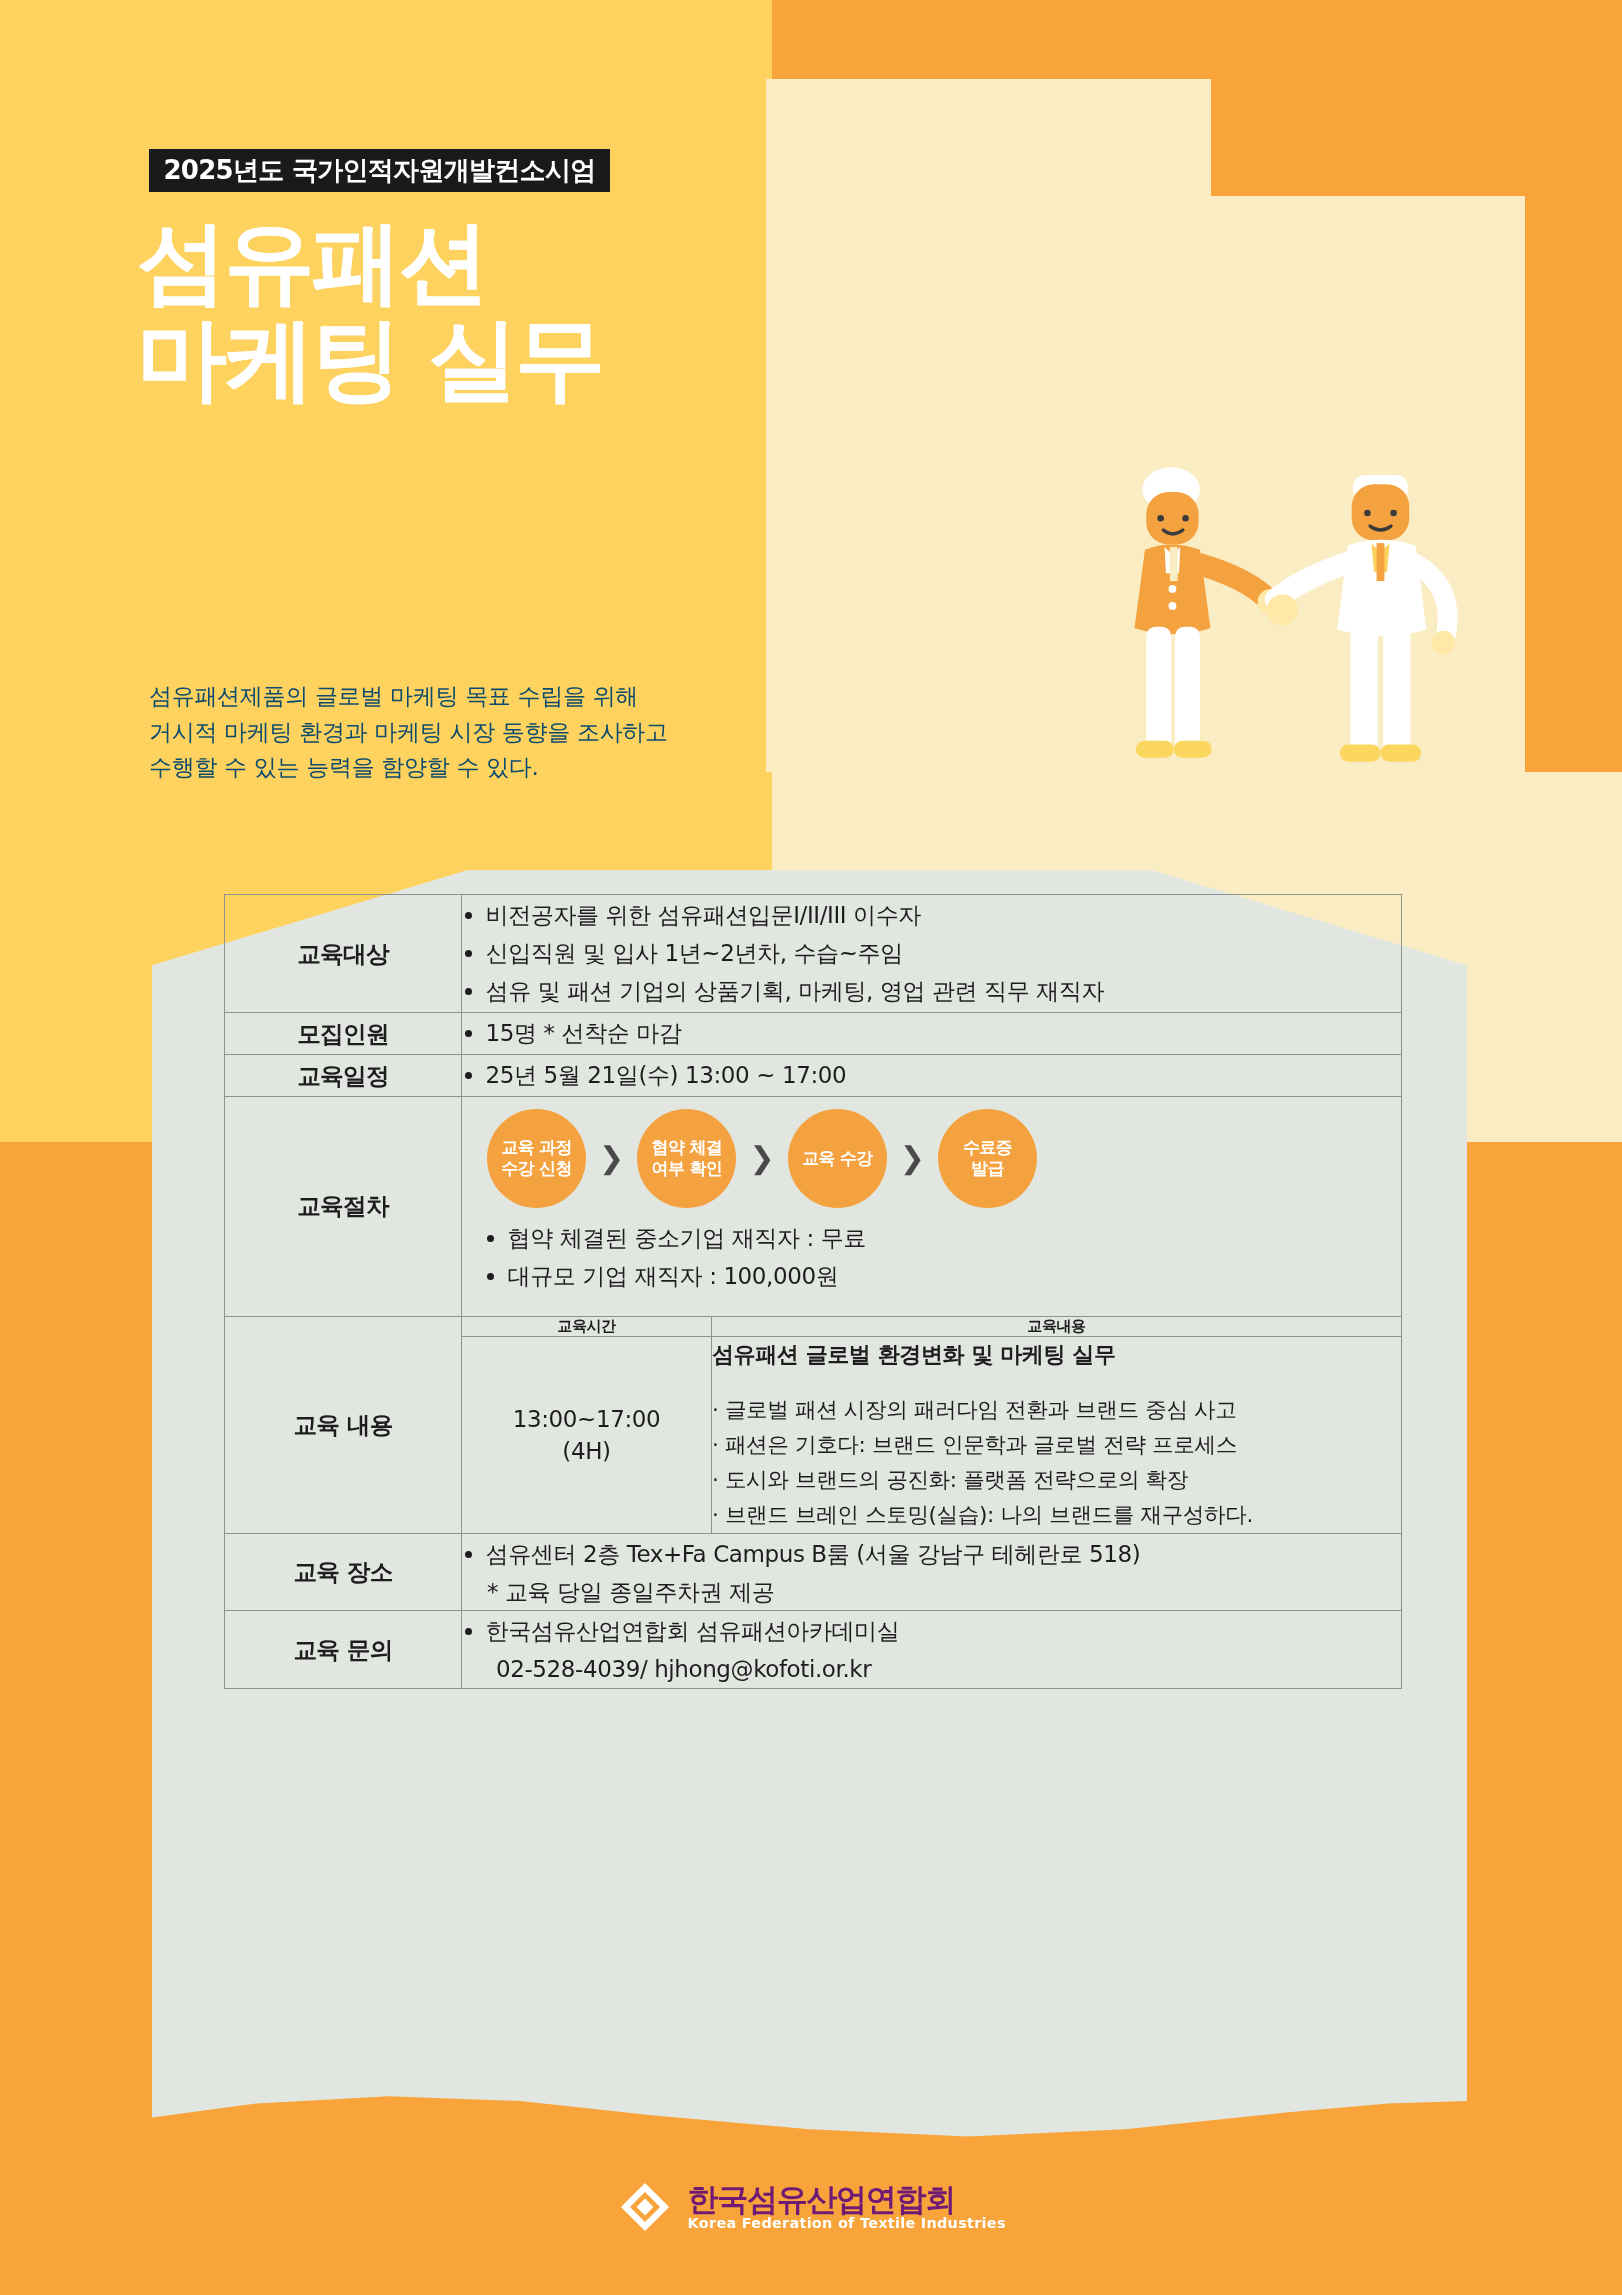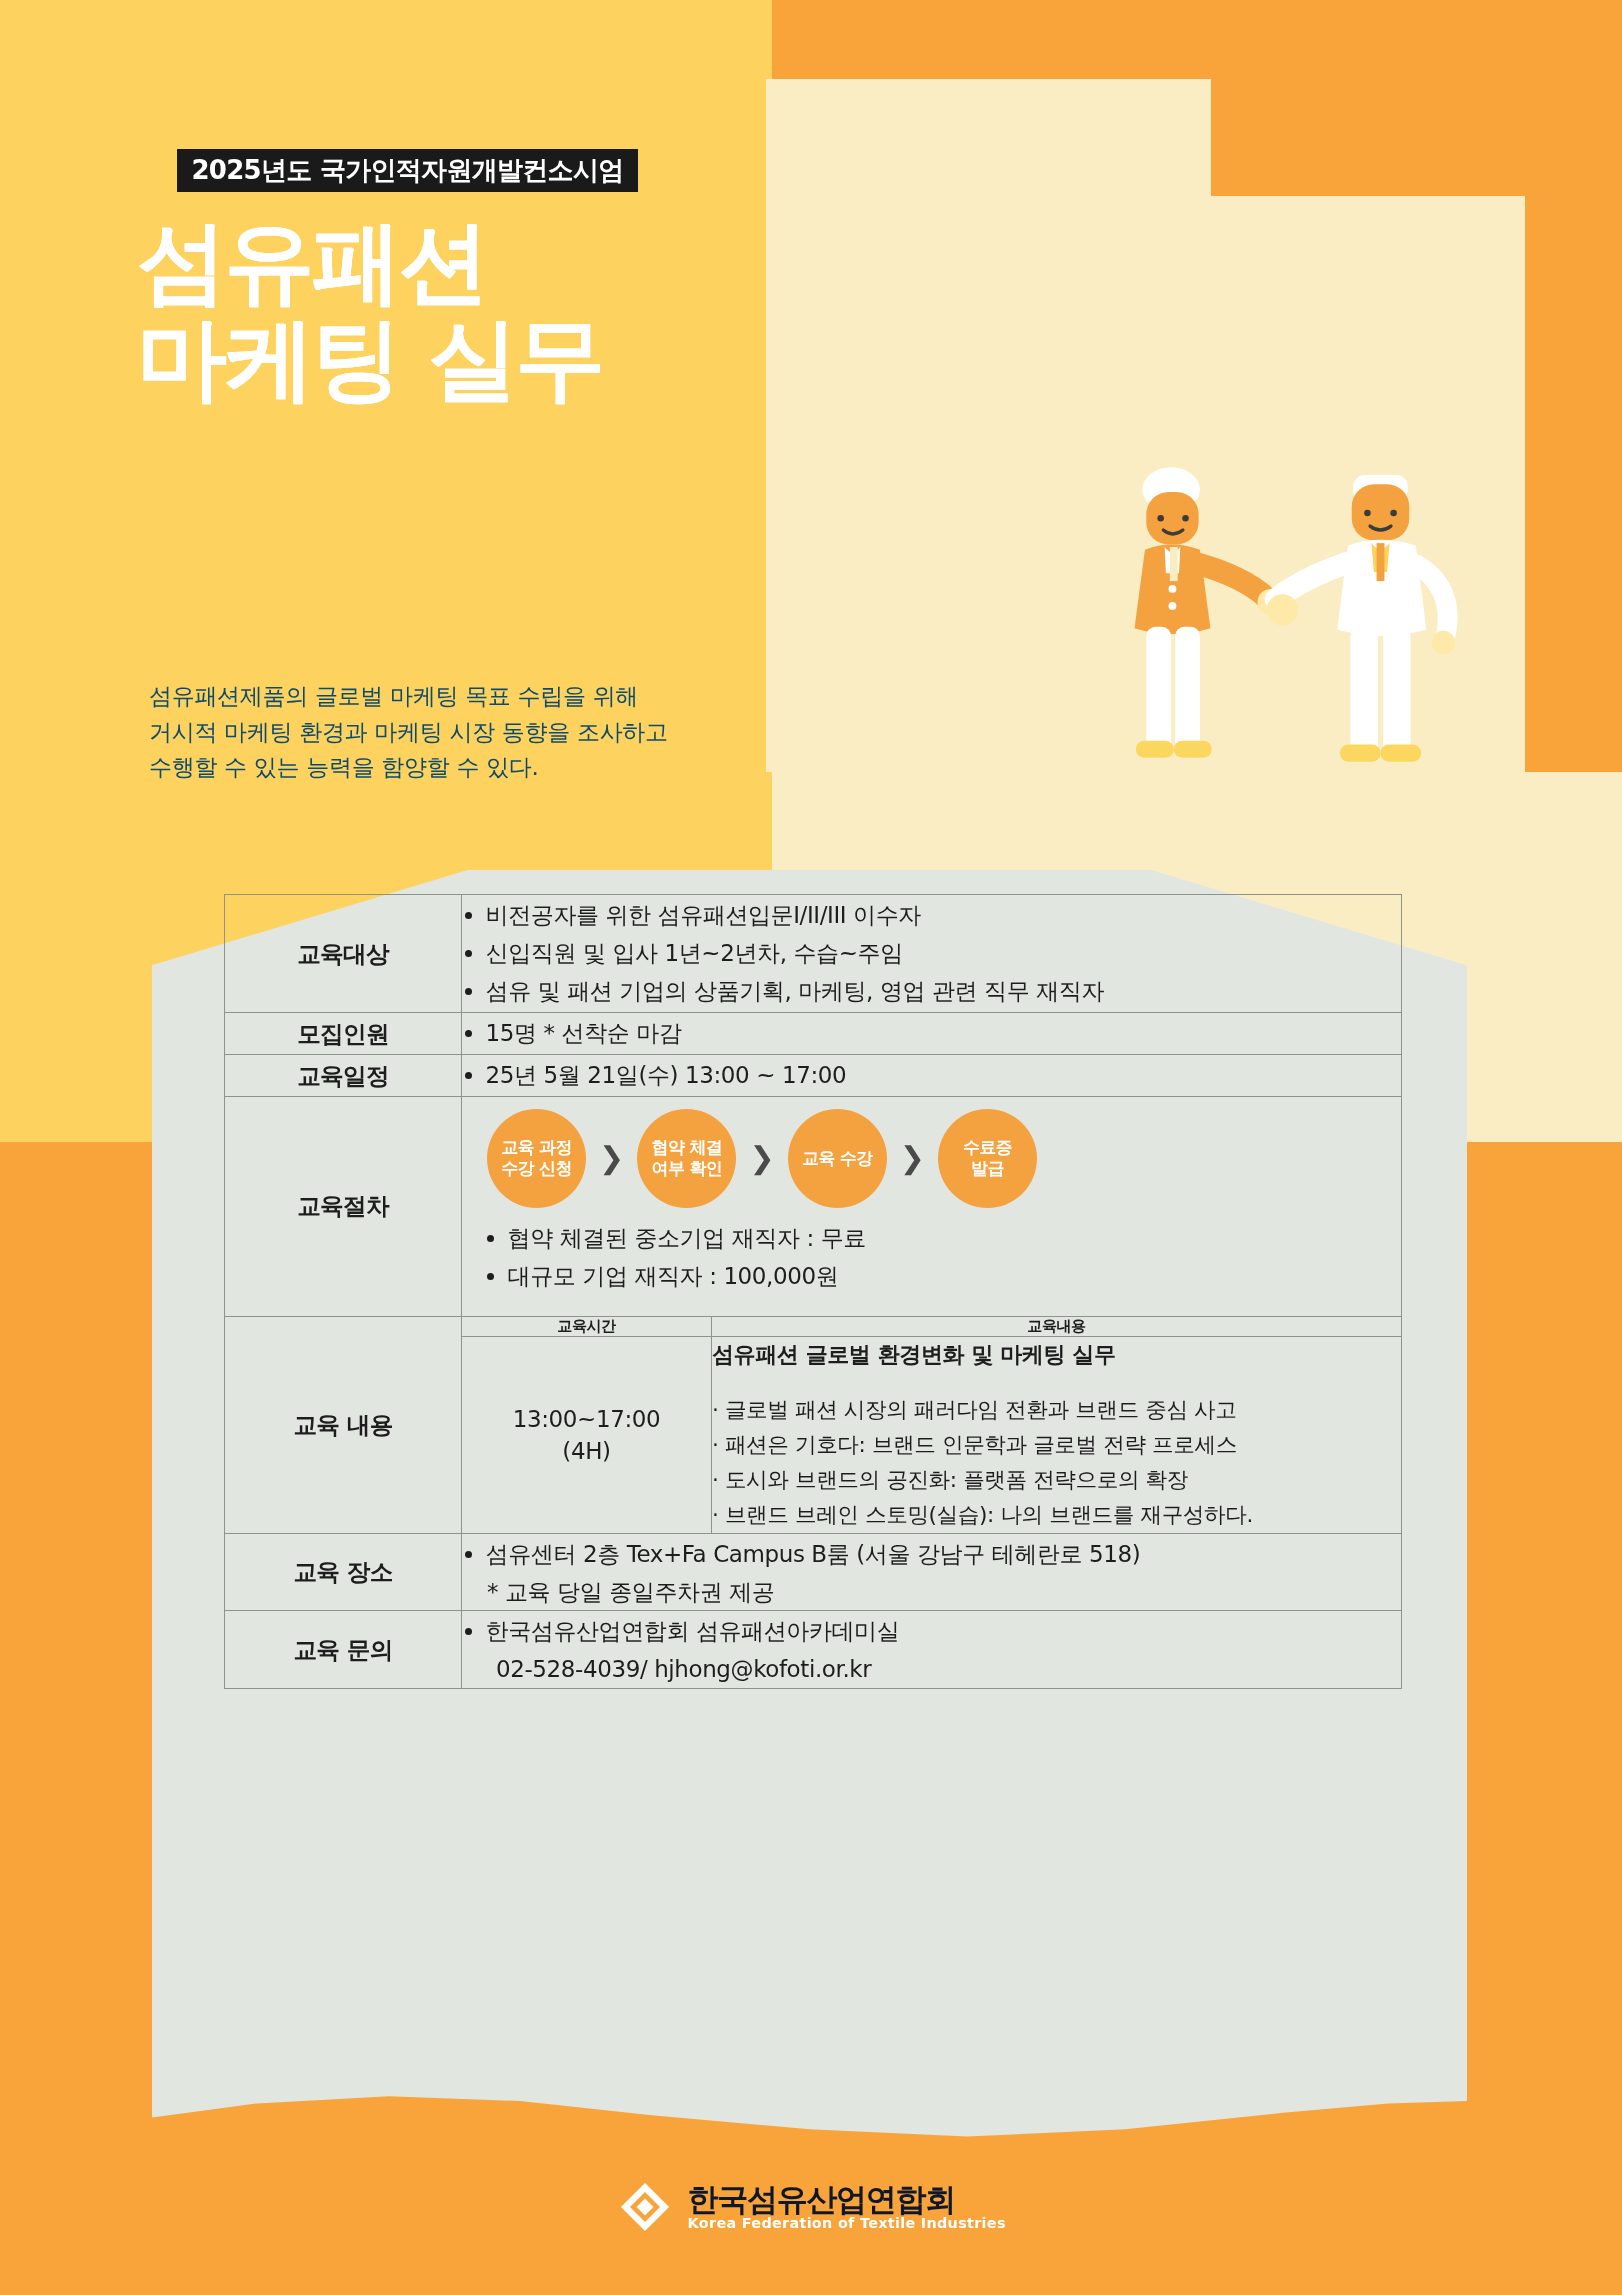--- a/index.html
+++ b/index.html
@@ -85,21 +85,20 @@
     position: absolute;
     left: 149px; top: 149px;
     background: #1a1a1a;
     color: #ffffff;
     font-size: 26px;
     font-weight: 700;
     letter-spacing: -0.7px;
     padding: 7.9px 14.4px 9.2px 14.4px;
     line-height: 1;
     white-space: nowrap;
-    margin-left: 28px;
   }
   .title {
     position: absolute;
     left: 137px; top: 216px;
     color: #ffffff;
     font-size: 90px;
     font-weight: 800;
     line-height: 1.02;
     letter-spacing: -2.6px;
     text-shadow: 0 0 0 #fff;
@@ -215,21 +214,21 @@
     position: absolute;
     left: 0; top: 2179px;
     width: 1623px;
     display: flex;
     align-items: center;
     justify-content: center;
     gap: 14.4px;
   }
   .logo-mark { width: 56px; height: 56px; }
   .logo-text-ko {
-    color: #0f172a;
+    color: #701a75;
     font-size: 31px;
     font-weight: 800;
     letter-spacing: -1.3px;
     line-height: 1.05;
   }
   .logo-text-en {
     color: #ffffff;
     font-size: 14.4px;
     font-weight: 700;
     letter-spacing: 0.3px;

